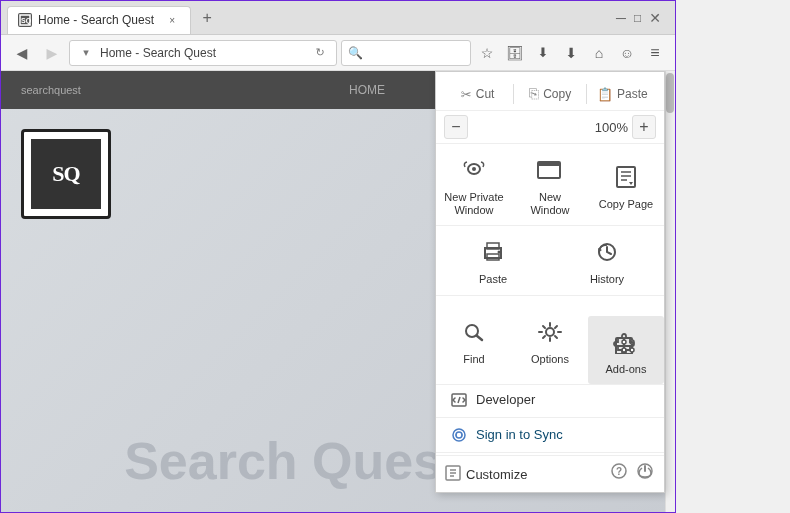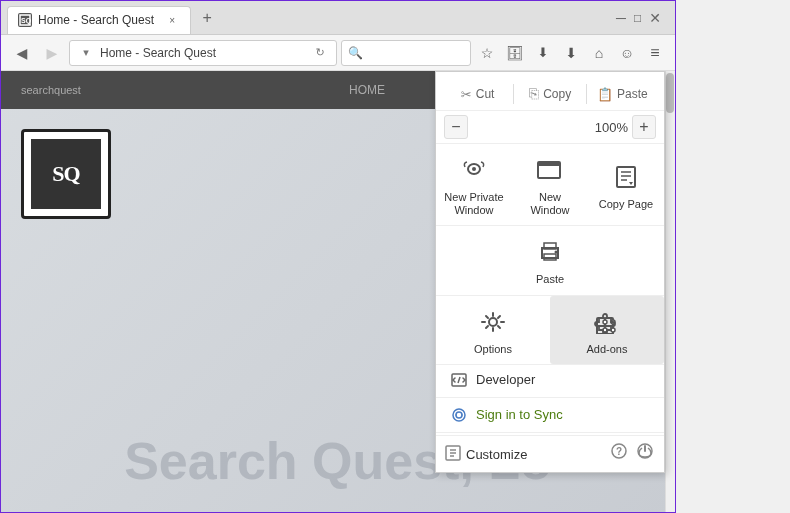--- a/index.html
+++ b/index.html
@@ -319,21 +319,21 @@
       flex: 1;
       display: flex;
       flex-direction: column;
       align-items: center;
       justify-content: center;
       padding: 10px 6px 8px;
       cursor: pointer;
       gap: 5px;
       border-radius: 3px;
     }
-    .menu-icon-item.highlighted { background: #e8e8e8; }
+    .menu-icon-item.highlighted { background: #e8e8e8; margin-top: 20px; }
 
     .menu-icon-svg {
       width: 32px;
       height: 32px;
       display: flex;
       align-items: center;
       justify-content: center;
       color: #555;
       font-size: 22px;
     }
@@ -552,23 +552,43 @@
           <div class="menu-icon-svg">
             <svg width="28" height="24" viewBox="0 0 28 24">
               <rect x="6" y="8" width="16" height="10" fill="none" stroke="#555" stroke-width="2"></rect>
               <rect x="8" y="3" width="12" height="6" fill="none" stroke="#555" stroke-width="1.5"></rect>
               <rect x="8" y="14" width="12" height="6" fill="none" stroke="#555" stroke-width="1.5"></rect>
               <circle cx="20" cy="12" r="1.5" fill="#555"></circle>
             </svg>
           </div>
           <span class="menu-icon-label">Paste</span>
         </div>
+        <div class="menu-icon-item">
+          <div class="menu-icon-svg">
+            <svg width="28" height="24" viewBox="0 0 28 24">
+              <circle cx="14" cy="12" r="8" fill="none" stroke="#555" stroke-width="2"></circle>
+              <polyline points="14,7 14,12 18,14" fill="none" stroke="#555" stroke-width="2" stroke-linecap="round"></polyline>
+              <path d="M6 12 Q6 5 14 5" fill="none" stroke="#555" stroke-width="1.5"></path>
+              <polyline points="5,8 6,12 9,10" fill="#555"></polyline>
+            </svg>
+          </div>
+          <span class="menu-icon-label">History</span>
+        </div>
       </div>
 
       <div class="menu-icon-row">
+        <div class="menu-icon-item">
+          <div class="menu-icon-svg">
+            <svg width="28" height="24" viewBox="0 0 28 24">
+              <circle cx="12" cy="11" r="6" fill="none" stroke="#555" stroke-width="2"></circle>
+              <line x1="16.5" y1="15.5" x2="22" y2="20" stroke="#555" stroke-width="2.5" stroke-linecap="round"></line>
+            </svg>
+          </div>
+          <span class="menu-icon-label">Find</span>
+        </div>
         <div class="menu-icon-item">
           <div class="menu-icon-svg">
             <svg width="28" height="24" viewBox="0 0 28 24">
               <circle cx="14" cy="12" r="4" fill="none" stroke="#555" stroke-width="2"></circle>
               <path d="M14 3 L14 6 M14 18 L14 21 M3 12 L6 12 M22 12 L25 12" stroke="#555" stroke-width="2" stroke-linecap="round"></path>
               <path d="M7 6 L9 8 M19 16 L21 18 M7 18 L9 16 M19 8 L21 6" stroke="#555" stroke-width="2" stroke-linecap="round"></path>
             </svg>
           </div>
           <span class="menu-icon-label">Options</span>
         </div>
@@ -608,21 +628,21 @@
       <div class="menu-separator"></div>
 
       <div class="menu-text-item">
         <div class="menu-text-icon">
           <svg width="16" height="16" viewBox="0 0 16 16">
             <circle cx="8" cy="8" r="6" fill="none" stroke="#4a7dc4" stroke-width="1.5"></circle>
             <path d="M5 8 Q5 5 8 5 Q11 5 11 8" fill="none" stroke="#4a7dc4" stroke-width="1.5" stroke-linecap="round"></path>
             <path d="M5 8 Q5 11 8 11 Q11 11 11 8" fill="none" stroke="#4a7dc4" stroke-width="1.5" stroke-linecap="round"></path>
           </svg>
         </div>
-        <span style="color:#4d7c0f;">Sign in to Sync</span>
+        <span style="color:#0c4a6e;">Sign in to Sync</span>
       </div>
 
       <div class="menu-separator"></div>
 
       <div class="menu-bottom-bar">
         <div class="menu-text-icon">
           <svg width="16" height="16" viewBox="0 0 16 16">
             <rect x="1" y="1" width="14" height="14" fill="none" stroke="#888" stroke-width="1.5" rx="1"></rect>
             <line x1="5" y1="5" x2="11" y2="5" stroke="#888" stroke-width="1.5"></line>
             <line x1="5" y1="8" x2="11" y2="8" stroke="#888" stroke-width="1.5"></line>

